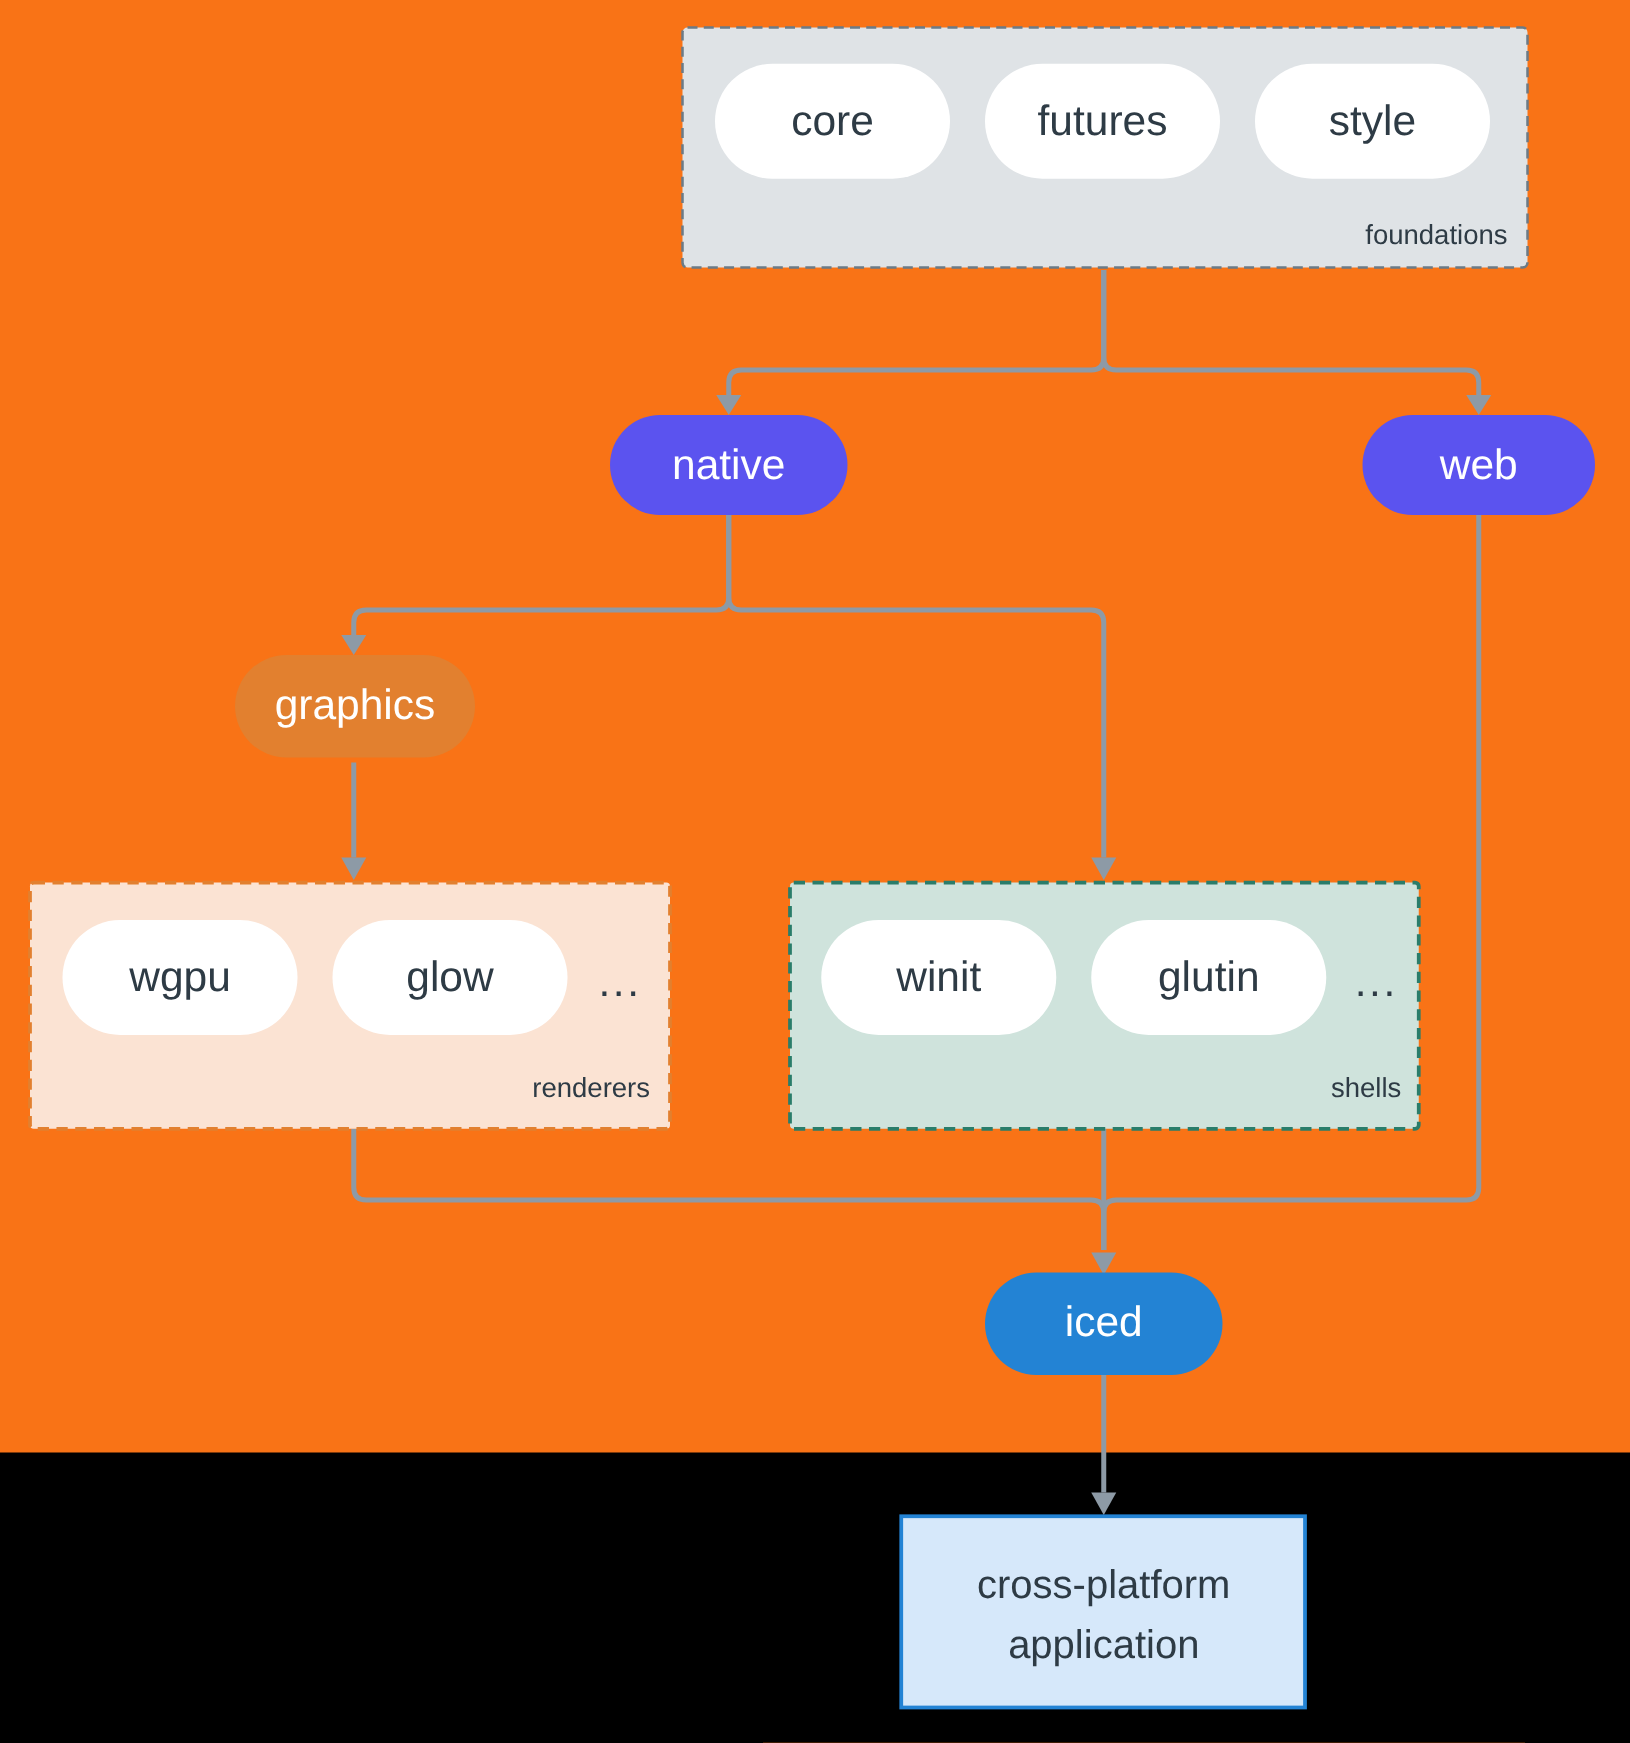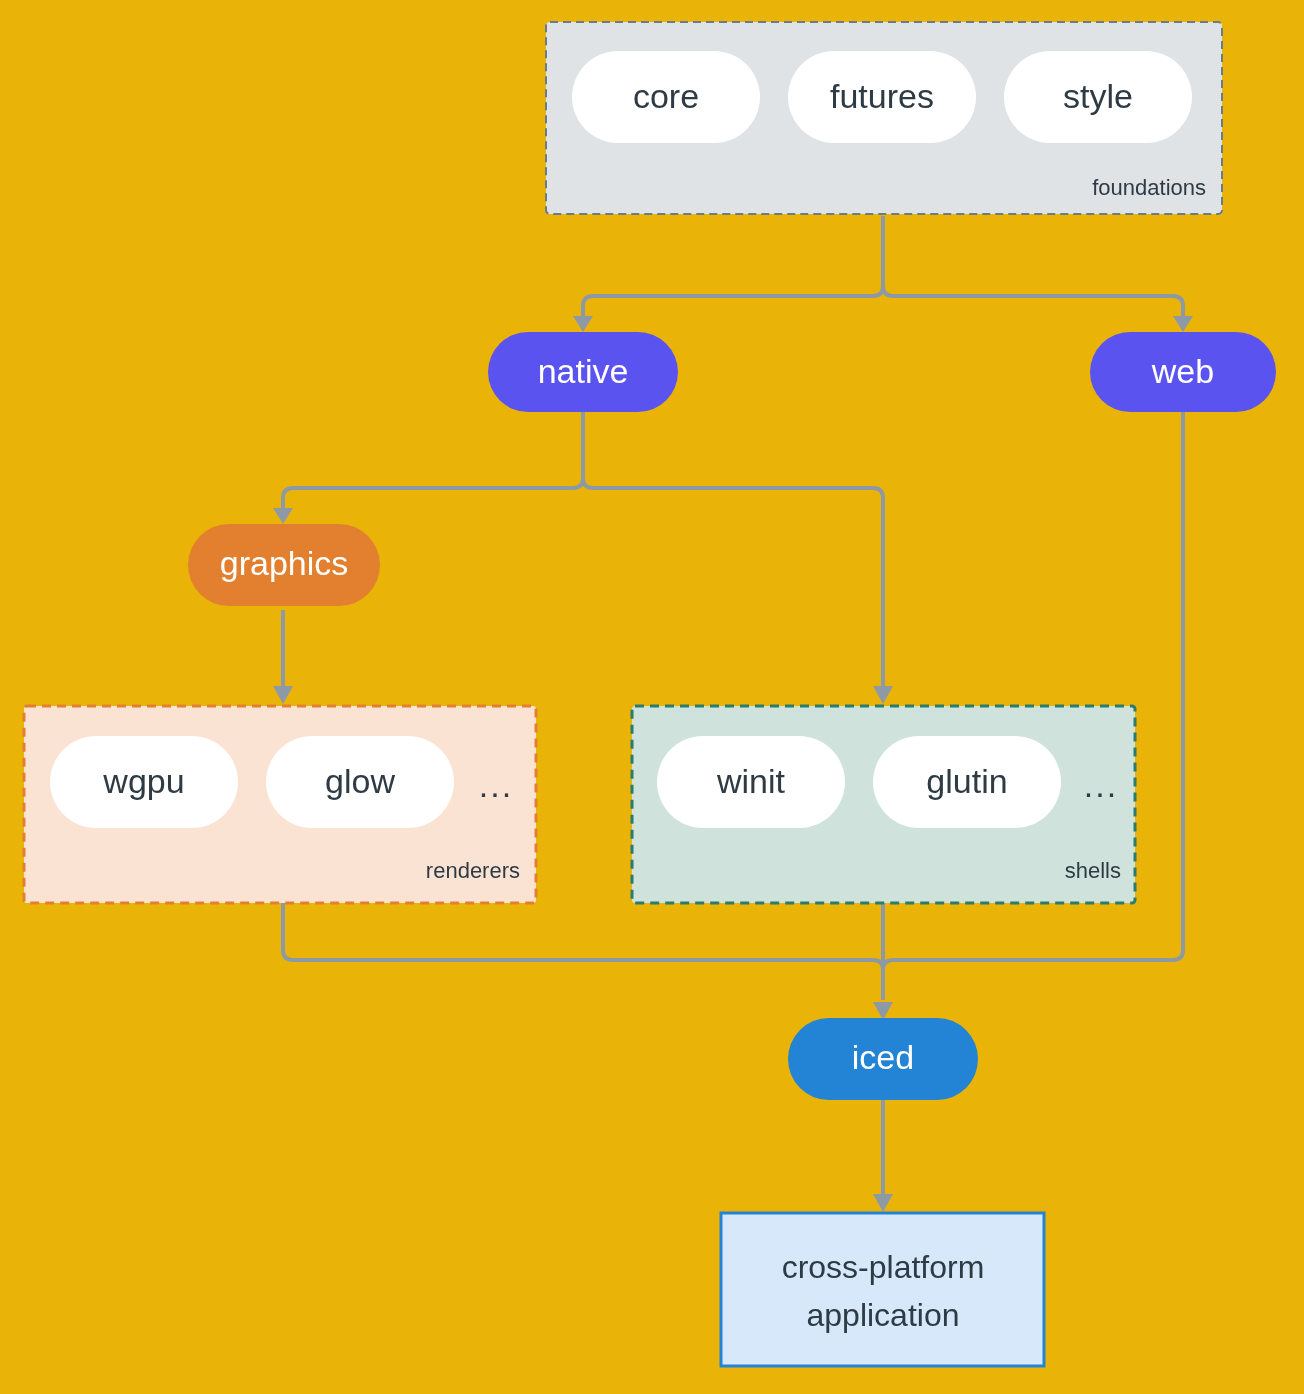--- a/index.html
+++ b/index.html
@@ -9,22 +9,22 @@
   }
   body {
     width: 1304px;
     height: 1394px;
     overflow: hidden;
     font-family: "Liberation Sans", sans-serif;
   }
   #diagram-root {
     position: relative;
     width: 1304px;
-    height: 1394px;
-    background: #eab308;
+    height: 1162px;
+    background: #f97316;
   }
   svg.diagram {
     display: block;
     width: 1304px;
     height: 1394px;
   }
   text {
     font-family: "Liberation Sans", sans-serif;
     dominant-baseline: middle;
   }

